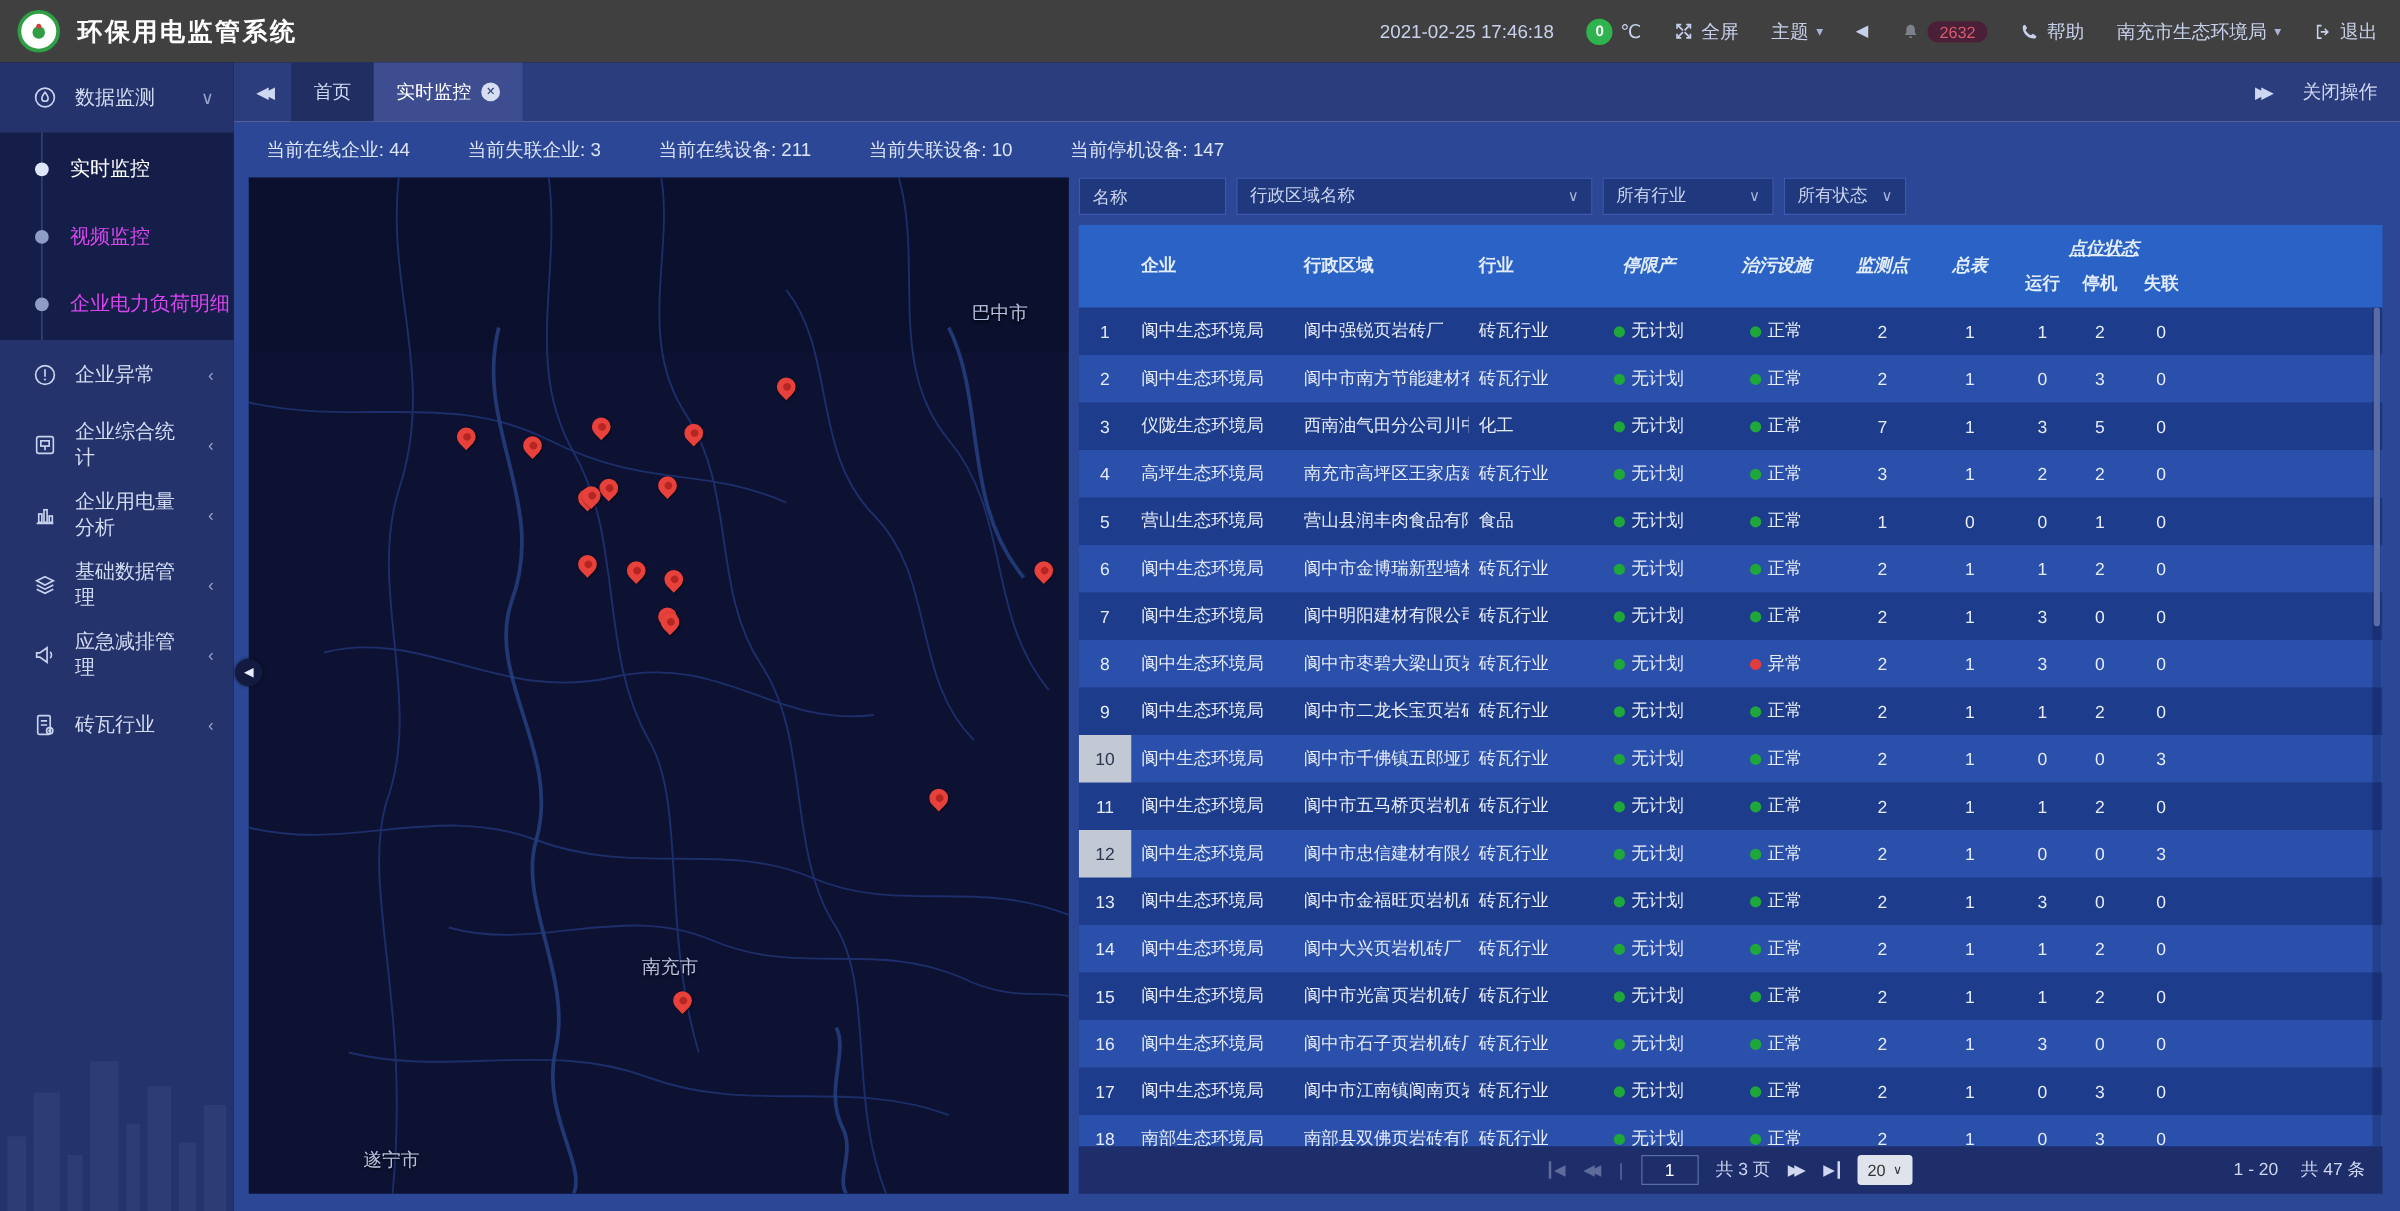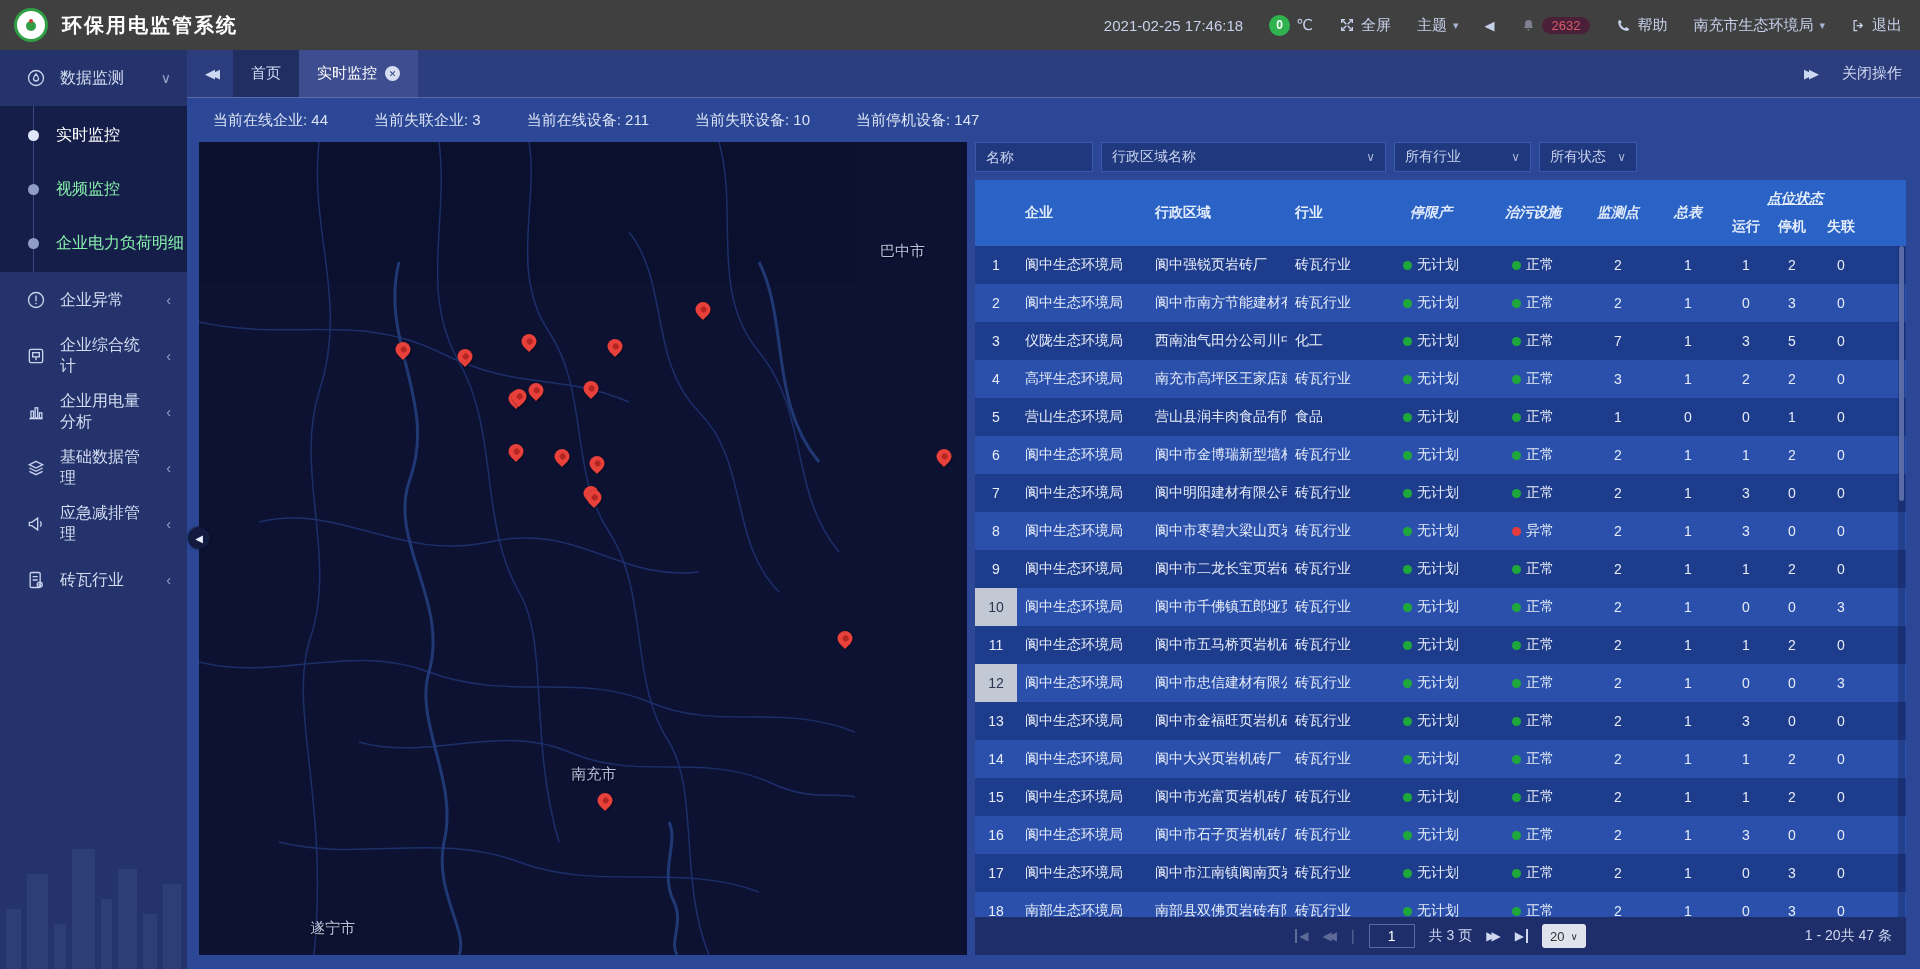--- a/index.html
+++ b/index.html
@@ -25,21 +25,21 @@
   .body { flex:1; display:flex; min-height:0; }
 
   
   .sidebar { width:187px; background:#24336b; position:relative; overflow:hidden; flex:0 0 auto; }
   .sb-group { height:56px; display:flex; align-items:center; padding:0 16px 0 26px; gap:14px;
     color:#d4dcf2; font-size:16px; cursor:pointer; }
   .sb-group .sb-label { flex:1; }
   .sb-chev { font-size:14px; color:#97a3cc; }
   .sb-sub { background:#151e49; position:relative; padding:2px 0; }
   .sb-line { position:absolute; left:33px; top:0; bottom:0; width:1px; background:#3d4a80; }
-  .sb-item { height:54px; display:flex; align-items:center; padding-left:56px; color:#86efac; font-size:16px;
+  .sb-item { height:54px; display:flex; align-items:center; padding-left:56px; color:#d946ef; font-size:16px;
     position:relative; cursor:pointer; }
   .sb-item .sb-dot { position:absolute; left:28px; width:11px; height:11px; border-radius:50%; background:#8f9cc6; }
   .sb-item.active { color:#ffffff; }
   .sb-item.active .sb-dot { background:#dfe6fa; }
   .skyline { position:absolute; bottom:0; left:0; right:0; height:150px; display:flex; align-items:flex-end;
     gap:6px; padding:0 6px; opacity:.5; }
   .skyline div { background:#36477f; }
 
   
   .main { flex:1; display:flex; flex-direction:column; min-width:0; }
@@ -54,21 +54,21 @@
     display:flex; align-items:center; justify-content:center; font-weight:bold; }
   .tabbar-right { margin-left:auto; display:flex; align-items:center; gap:28px; padding-right:18px; }
 
   .content { flex:1; background:#2b4795; padding:0 14px 14px 12px; display:flex; flex-direction:column; min-height:0; }
   .stats { height:44px; display:flex; align-items:center; gap:46px; padding-left:14px; color:#dbe3f6;
     font-size:15px; flex:0 0 auto; }
 
   .work { flex:1; display:flex; gap:8px; min-height:0; }
 
   
-  .map { width:768px; position:relative; flex:0 0 auto;text-align:right; }
+  .map { width:656px; position:relative; flex:0 0 auto;text-align:right; }
   .map-inner { position:absolute; inset:0; background:#0d1233; overflow:hidden; }
   .map-inner svg.roads { position:absolute; inset:0; }
   .city { position:absolute; color:#b9c4e2; font-size:15px; transform:translate(-50%,-50%); text-shadow:0 1px 2px #000; }
   .pin { position:absolute; width:15px; height:15px; background:#e8403a; border-radius:50% 50% 50% 0;
     transform:translate(-50%,-100%) rotate(-45deg); box-shadow:0 1px 2px rgba(0,0,0,.6); cursor:pointer; }
   .pin::after { content:""; position:absolute; left:4.5px; top:4.5px; width:6px; height:6px; border-radius:50%; background:#b32621; }
   .collapse-handle { position:absolute; left:-11px; top:385px; width:22px; height:22px; border-radius:50%;
     background:#121a3f; color:#e8eefc; font-size:10px; display:flex; align-items:center; justify-content:center;
     z-index:6; cursor:pointer; box-shadow:0 0 3px rgba(0,0,0,.6); }
 
@@ -105,21 +105,21 @@
     align-items:center; justify-content:center; gap:14px; color:#cfd8f0; font-size:14px; }
   .pg-btn { cursor:pointer; font-size:12px; letter-spacing:-4px; padding-right:4px; }
   .pg-btn.disabled { color:#5f6b99; cursor:default; }
   .pg-btn.bar-l { border-left:2px solid currentColor; padding-left:2px; }
   .pg-btn.bar-r { border-right:2px solid currentColor; padding-right:2px; letter-spacing:0; }
   .pg-div { color:#5f6b99; }
   .pg-input { width:46px; height:24px; background:transparent; border:1px solid #5a6ca8; color:#fff;
     text-align:center; font-size:14px; }
   .pg-size { height:24px; background:#dfe3ec; color:#333; border-radius:3px; display:flex; align-items:center;
     gap:6px; padding:0 8px; font-size:13px; cursor:pointer; }
-  .pg-range { position:absolute; right:14px; display:flex; gap:0; }
+  .pg-range { position:absolute; right:14px; display:flex; gap:18px; }
 
   svg.ic { flex:0 0 auto; }
 </style>
 </head>
 <body>
 
 <div id="app">
 
   <div class="hdr">
     <div class="logo">

